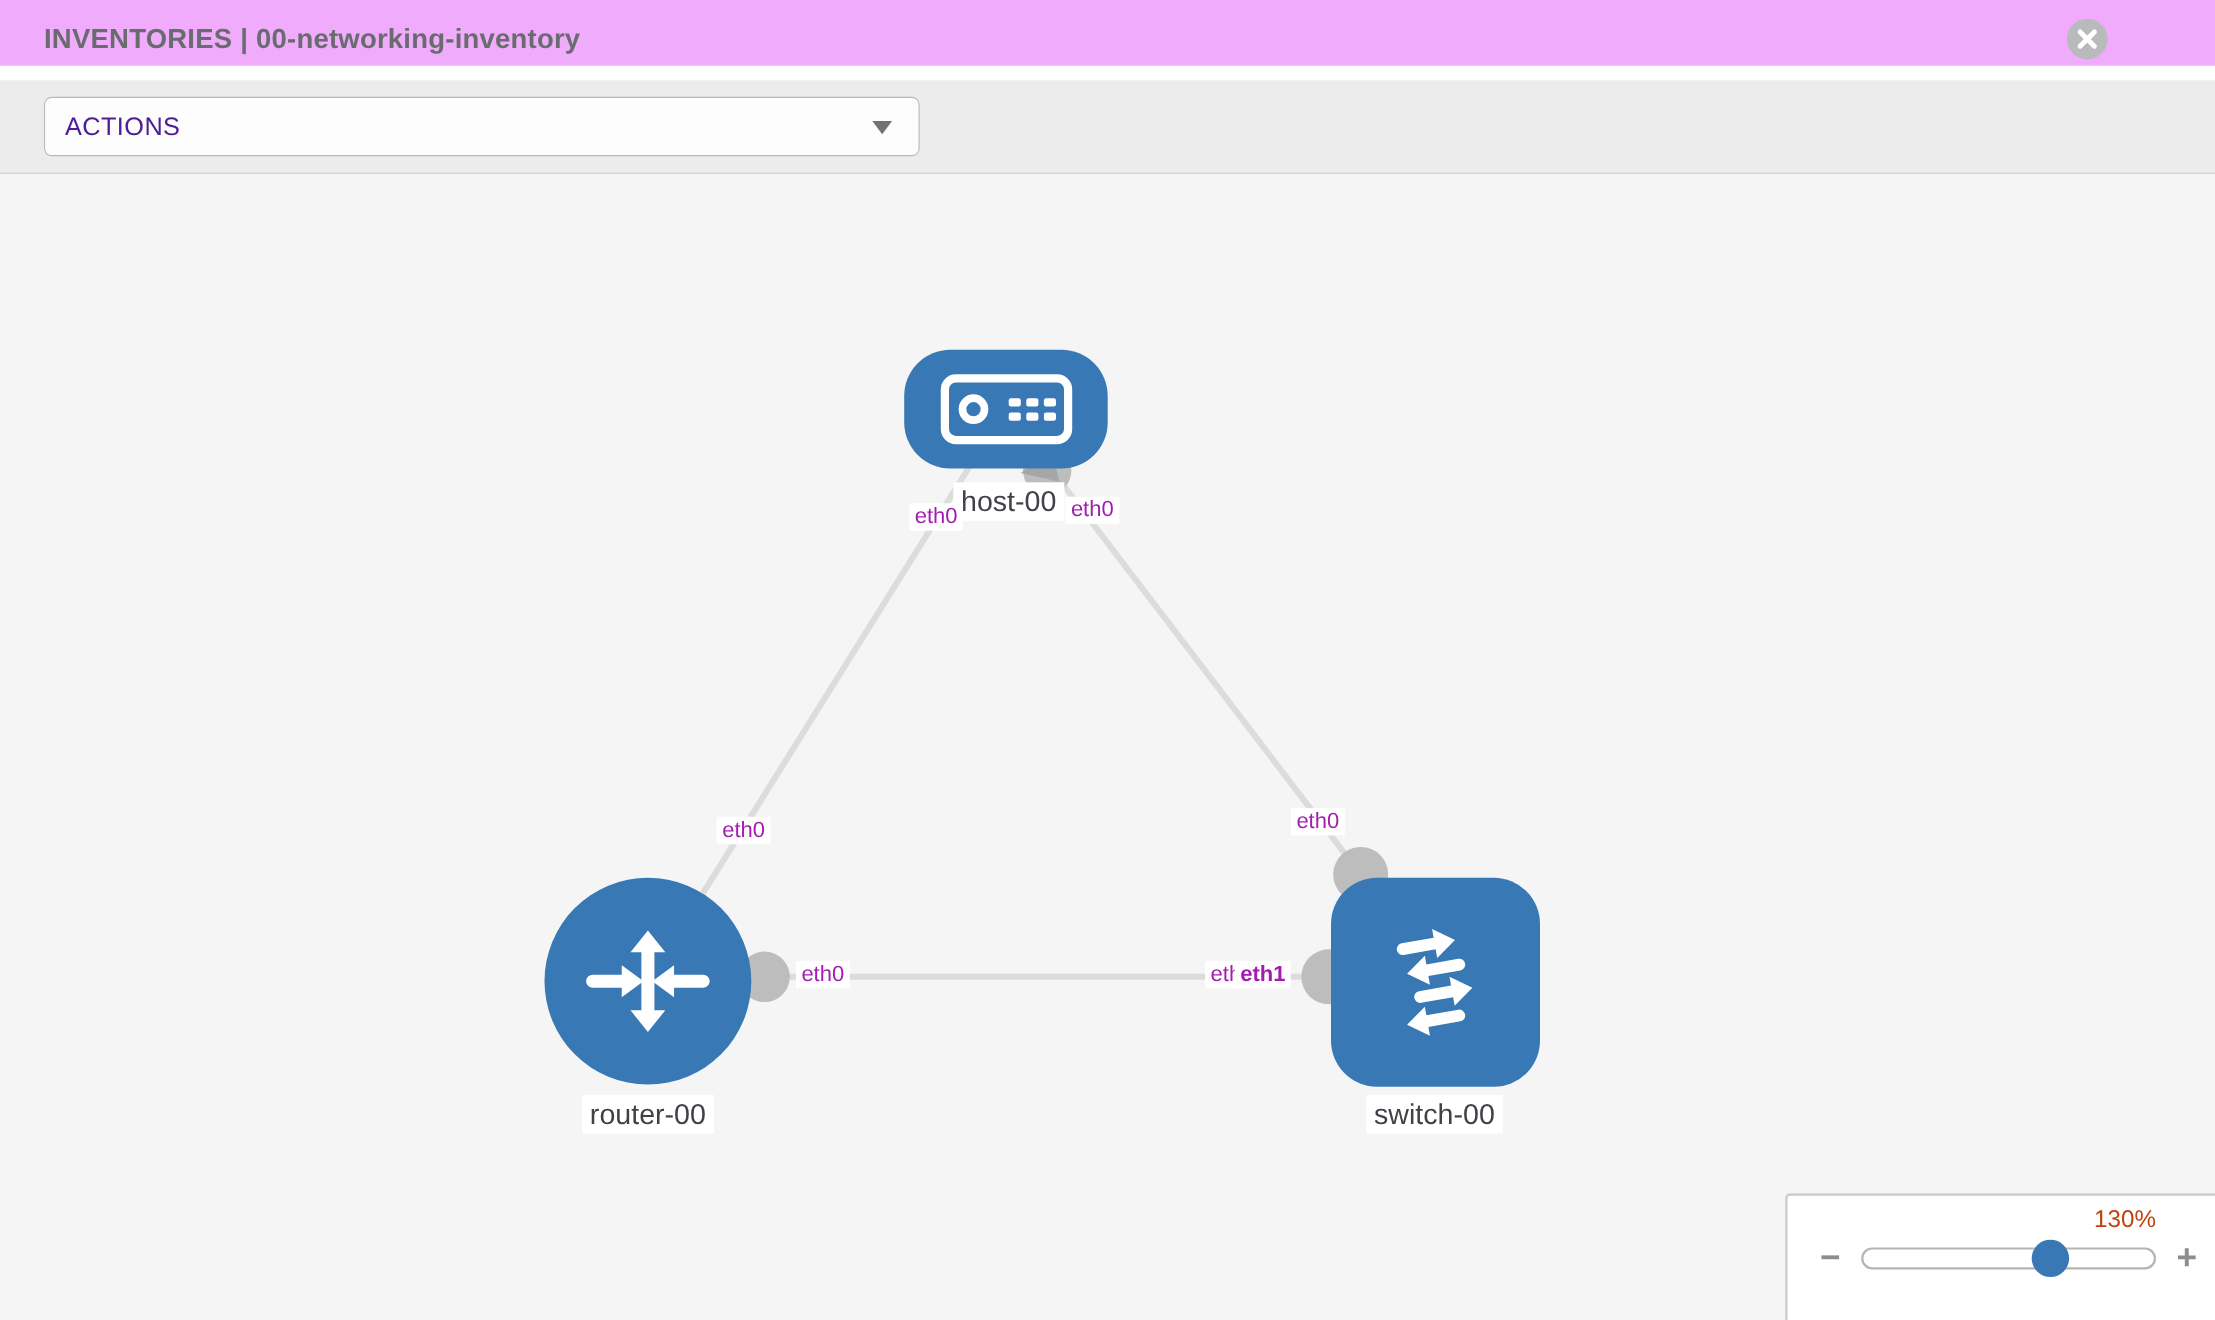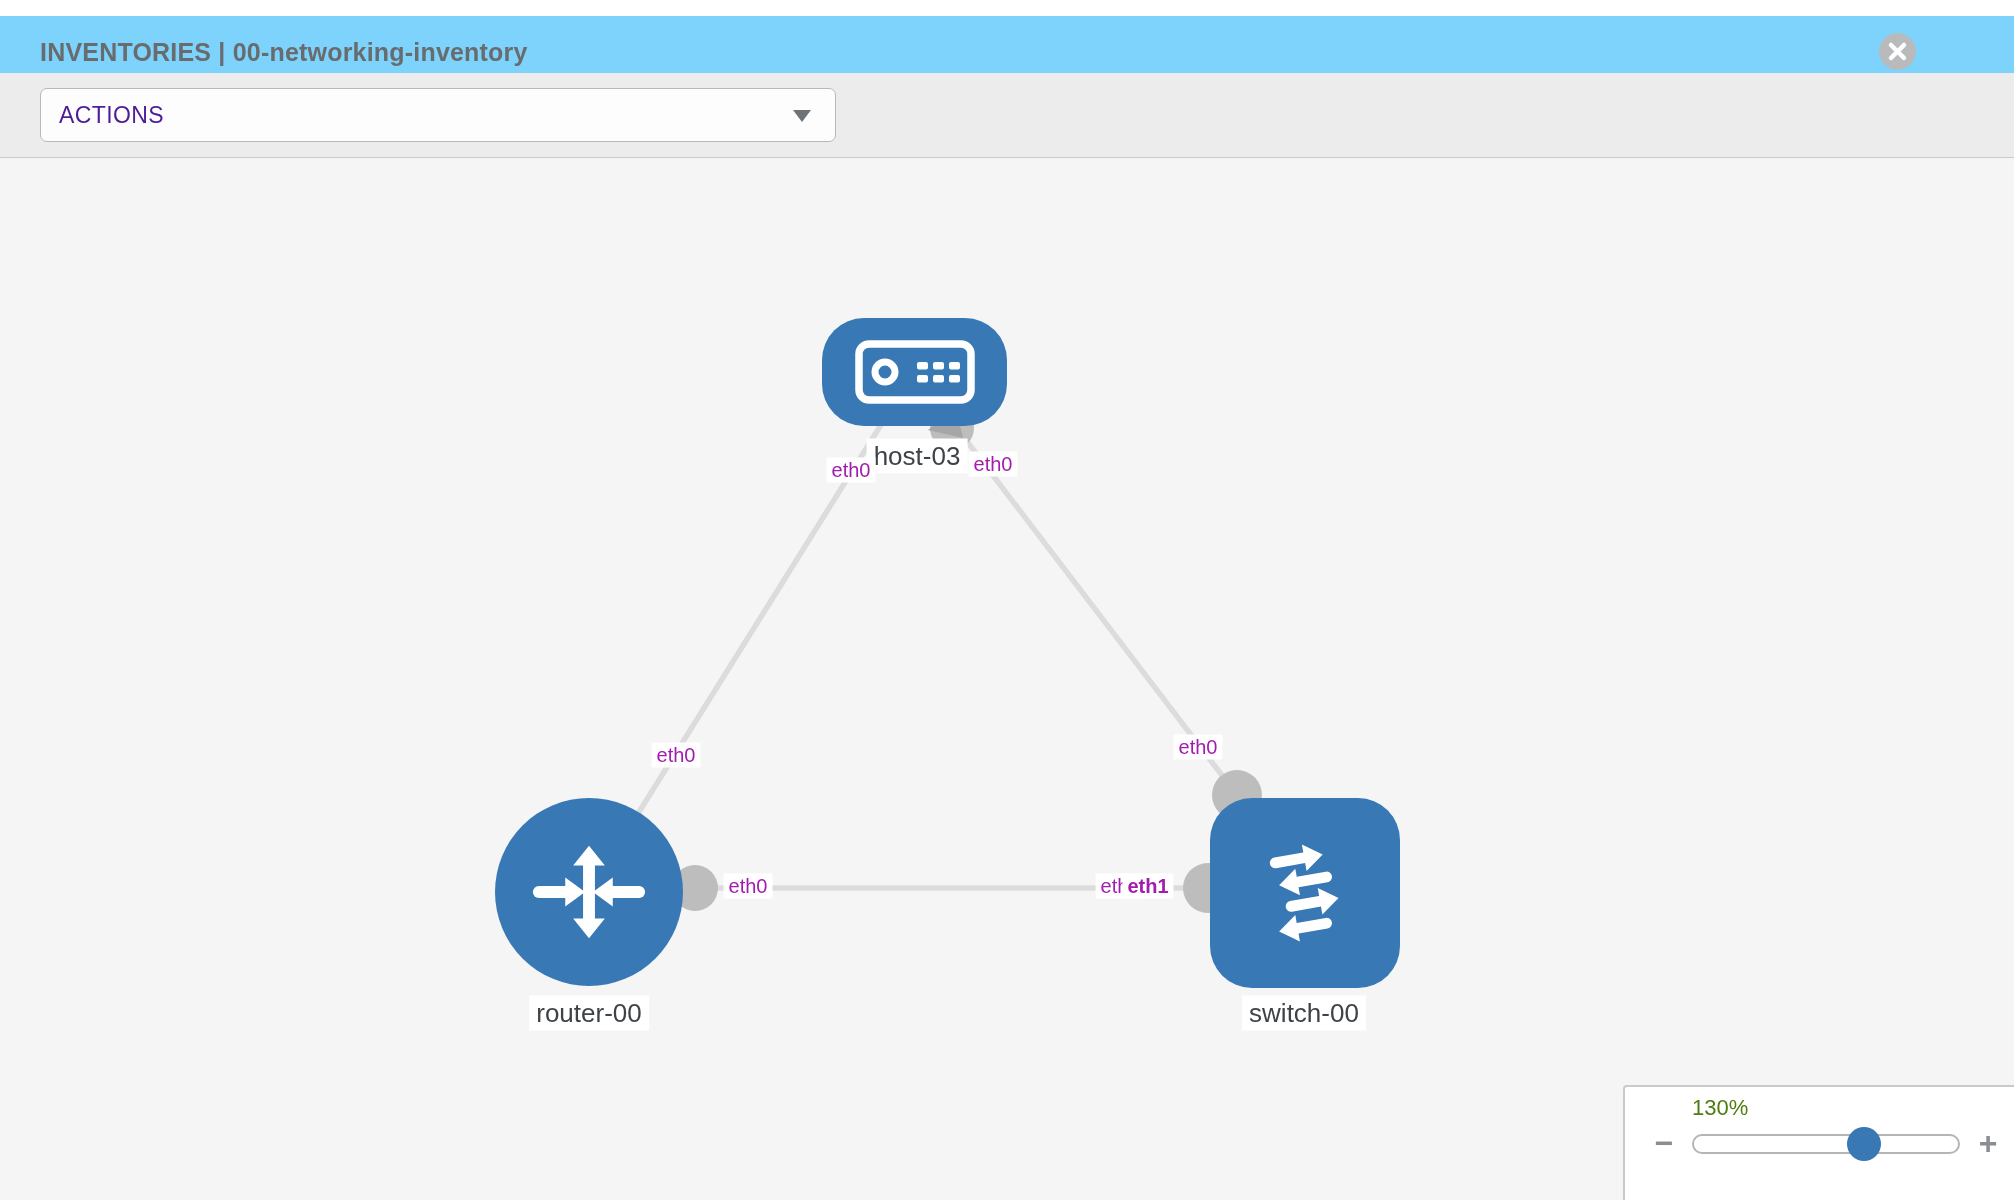--- a/index.html
+++ b/index.html
@@ -1,21 +1,21 @@
 <!DOCTYPE html>
 <html><head>
 <meta charset="utf-8">
 <style>
   * { margin:0; padding:0; box-sizing:border-box; }
   html,body { width:2014px; height:1200px; }
   body { font-family:"Liberation Sans", sans-serif; background:#ffffff; }
   #page { position:relative; width:2014px; height:1200px; overflow:hidden; background:#ffffff; }
 
   
-  .header { position:absolute; left:0; top:16px; width:2014px; height:72px; background:#7dd3fc; border-bottom:1px solid #d8d8d8; }
+  .header { position:absolute; left:0; top:0; width:2014px; height:60px; background:#f0abfc; border-bottom:1px solid #d8d8d8; }
   .header-title { position:absolute; left:40px; top:0; height:72px; line-height:72px; font-size:25px; font-weight:700; color:#696c6e; letter-spacing:0.2px; }
   .close-btn { position:absolute; left:1879px; top:17px; width:37px; height:37px; border-radius:50%; background:#b9babc; cursor:pointer; }
   .close-btn svg { position:absolute; left:8px; top:8px; }
 
   
   .toolbar { position:absolute; left:0; top:73px; width:2014px; height:85px; background:#ececec; border-bottom:1px solid #c9c9c9; }
   .select-box { position:absolute; top:15px; height:54px; background:#fdfdfd; border:1px solid #b9b9b9; border-radius:7px; }
   .select-box .ph { position:absolute; left:18px; top:0; height:52px; line-height:52px; font-size:23px; color:#4c1d95; letter-spacing:0.4px; }
   .caret { position:absolute; right:24px; top:21px; width:0; height:0; border-left:9px solid transparent; border-right:9px solid transparent; border-top:12px solid #6e7378; }
   .actions-box { left:40px; width:796px; }
@@ -43,21 +43,21 @@
   .if-host-left  { left:851px; top:312px; }
   .if-host-right { left:993px; top:306px; }
   .if-router-top { left:676px; top:597px; }
   .if-router-right { left:748px; top:728px; }
   .if-switch-left-back  { left:1120px; top:728px; z-index:4; }
   .if-switch-left-front { left:1148px; top:728px; z-index:5;font-weight:bold; }
   .if-switch-top { left:1198px; top:589px; }
 
   
   .zoom-panel { position:absolute; left:1623px; top:1085px; width:420px; height:140px; background:#ffffff; border:2px solid #c9c9c9; border-radius:4px; }
-  .zoom-level { position:absolute; left:67px; top:8px; width:268px; text-align:left; font-size:22px; color:#4d7c0f; }
+  .zoom-level { position:absolute; left:67px; top:8px; width:268px; text-align:right; font-size:22px; color:#c2410c; }
   .zoom-minus, .zoom-plus { position:absolute; top:38px; width:32px; height:36px; line-height:36px; text-align:center; font-size:32px; font-weight:700; color:#8b8e91; cursor:pointer; }
   .zoom-minus { left:23px; }
   .zoom-plus { left:347px; }
   .zoom-track { position:absolute; left:67px; top:47px; width:268px; height:20px; background:#ffffff; border:2px solid #b5b5b5; border-radius:11px; cursor:pointer; }
   .zoom-handle { position:absolute; left:222px; top:40px; width:34px; height:34px; border-radius:50%; background:#3878b4; cursor:grab; }
 </style>
 </head>
 <body>
 
 <div id="page">
@@ -146,21 +146,21 @@
           <line x1="68" y1="41" x2="45" y2="41"></line>
           <polygon points="46,31 32,41 46,51" stroke="none"></polygon>
           <line x1="38" y1="58" x2="61" y2="58"></line>
           <polygon points="60,48 74,58 60,68" stroke="none"></polygon>
           <line x1="62" y1="75" x2="39" y2="75"></line>
           <polygon points="40,65 26,75 40,85" stroke="none"></polygon>
         </g>
       </svg>
     </div>
 
-    <div class="graph-label node-label lbl-host">host-03</div>
+    <div class="graph-label node-label lbl-host">host-00</div>
     <div class="graph-label node-label lbl-router">router-00</div>
     <div class="graph-label node-label lbl-switch">switch-00</div>
 
     <div class="graph-label if-label if-host-left">eth0</div>
     <div class="graph-label if-label if-host-right">eth0</div>
     <div class="graph-label if-label if-router-top">eth0</div>
     <div class="graph-label if-label if-router-right">eth0</div>
     <div class="graph-label if-label if-switch-left-back">eth0</div>
     <div class="graph-label if-label if-switch-left-front">eth1</div>
     <div class="graph-label if-label if-switch-top">eth0</div>

